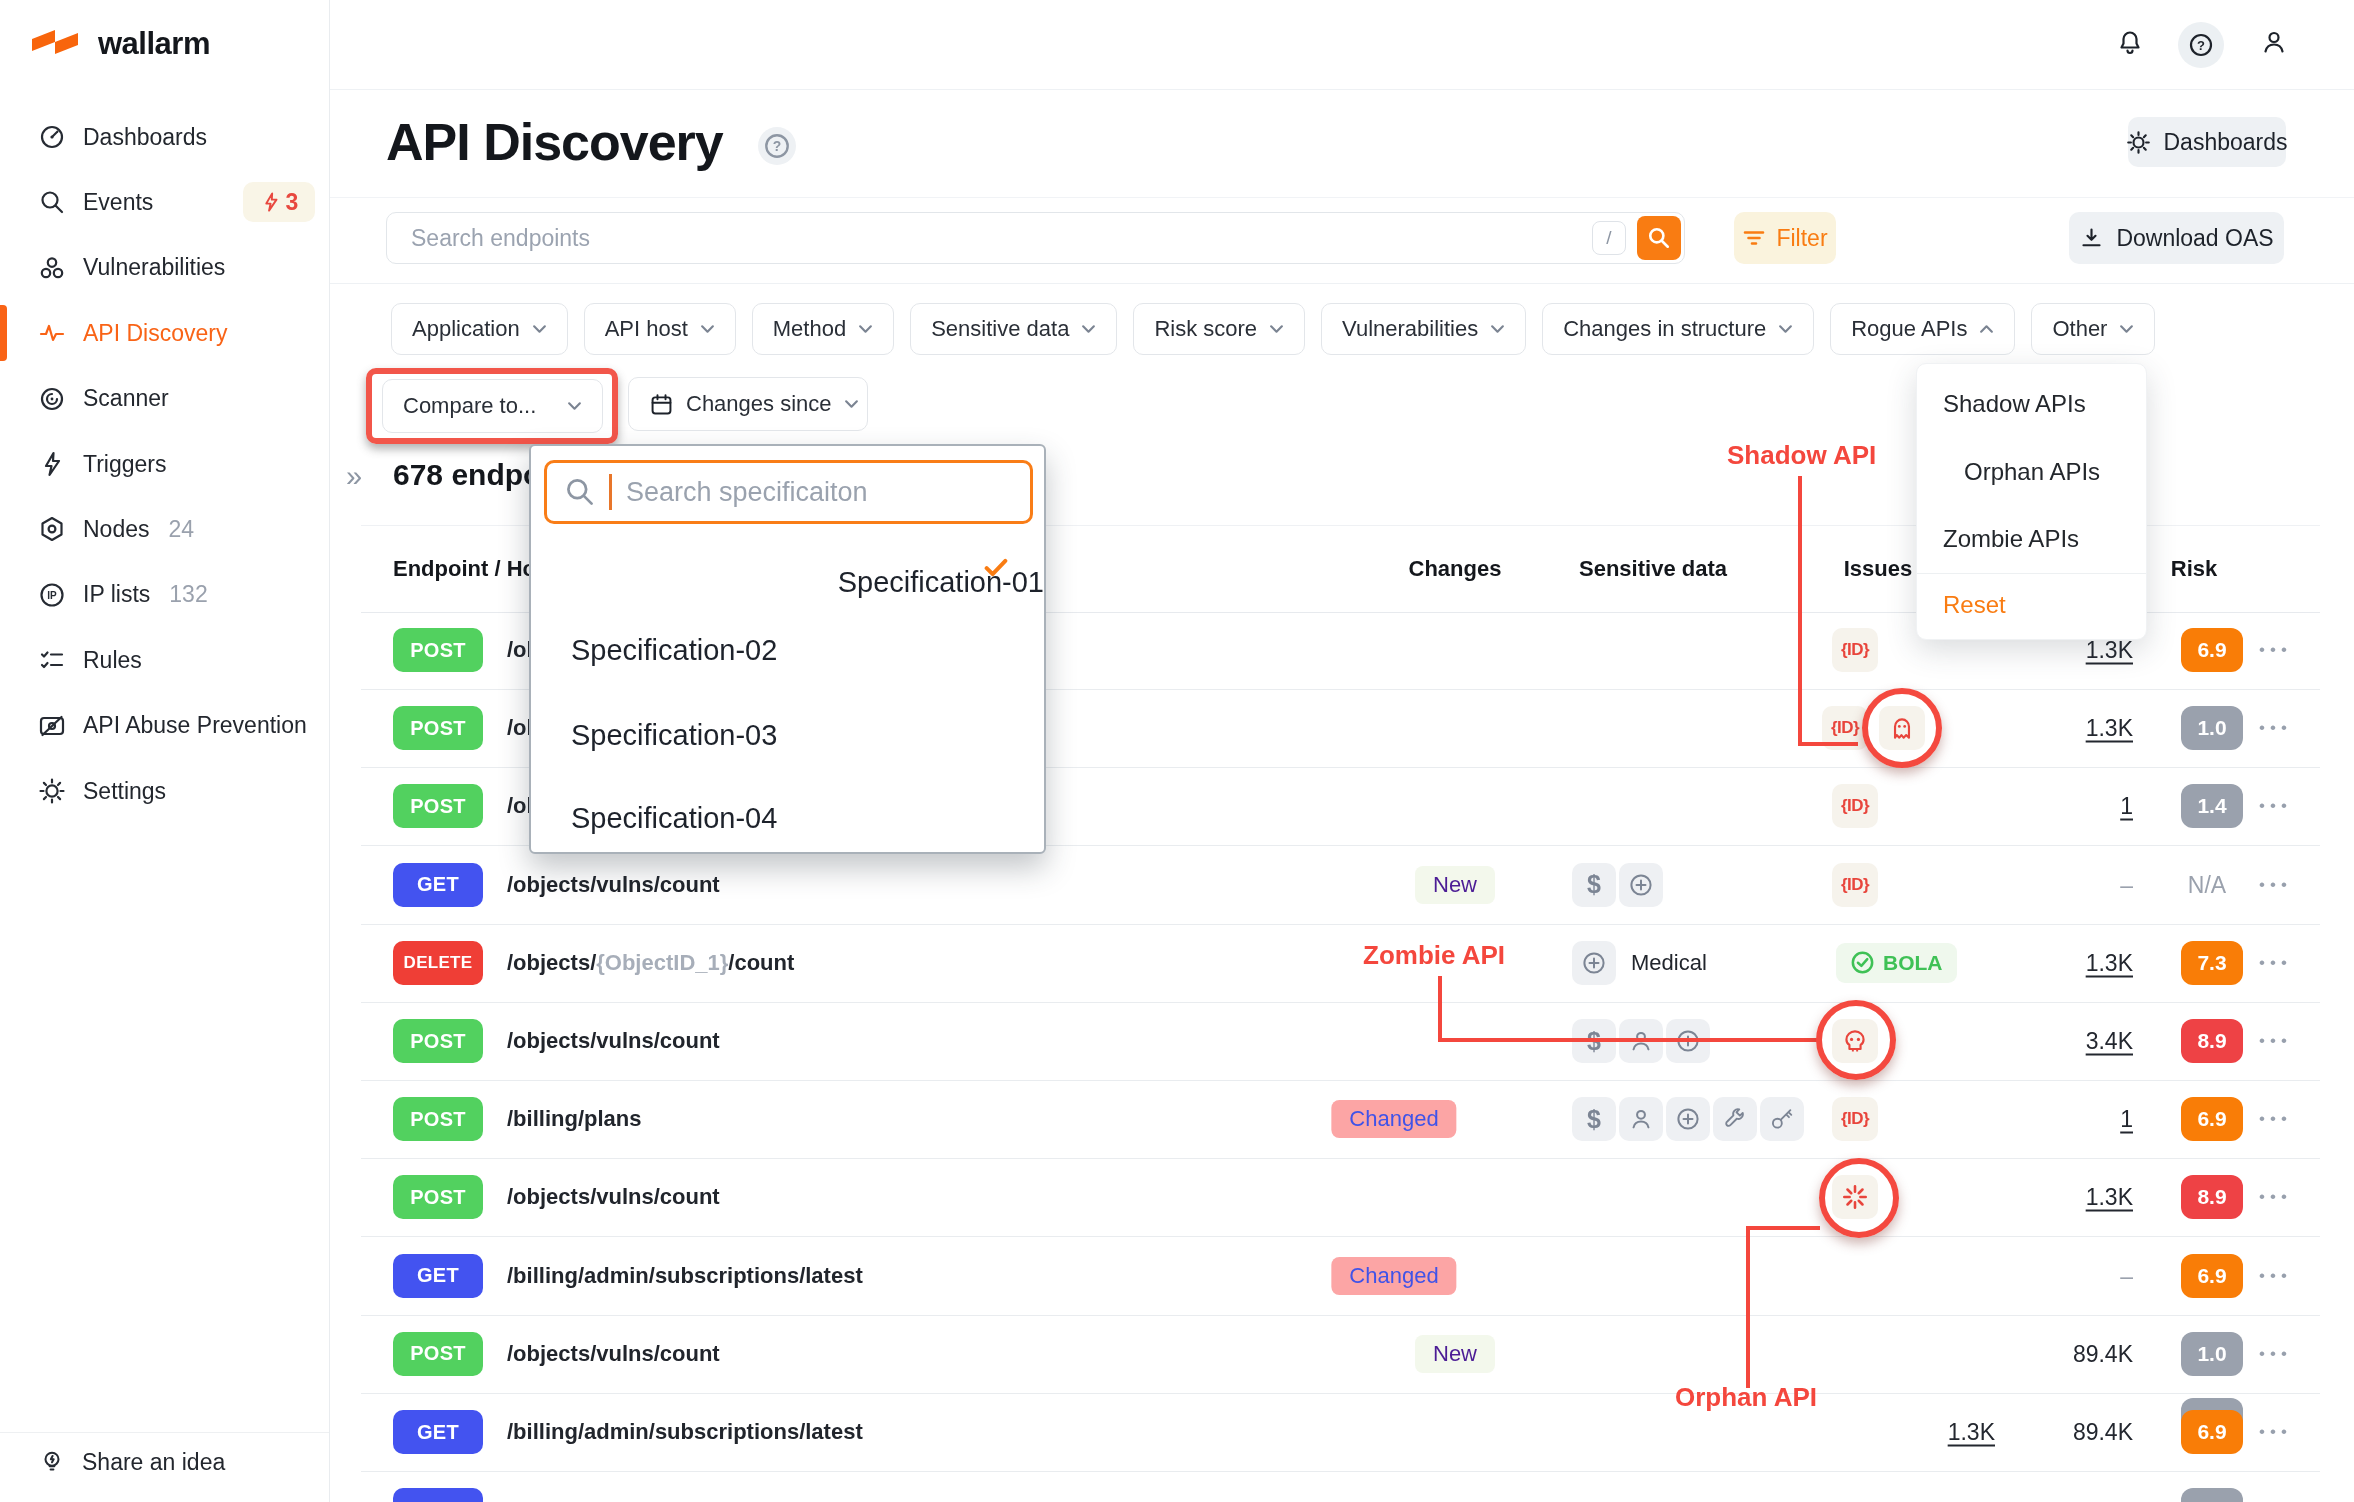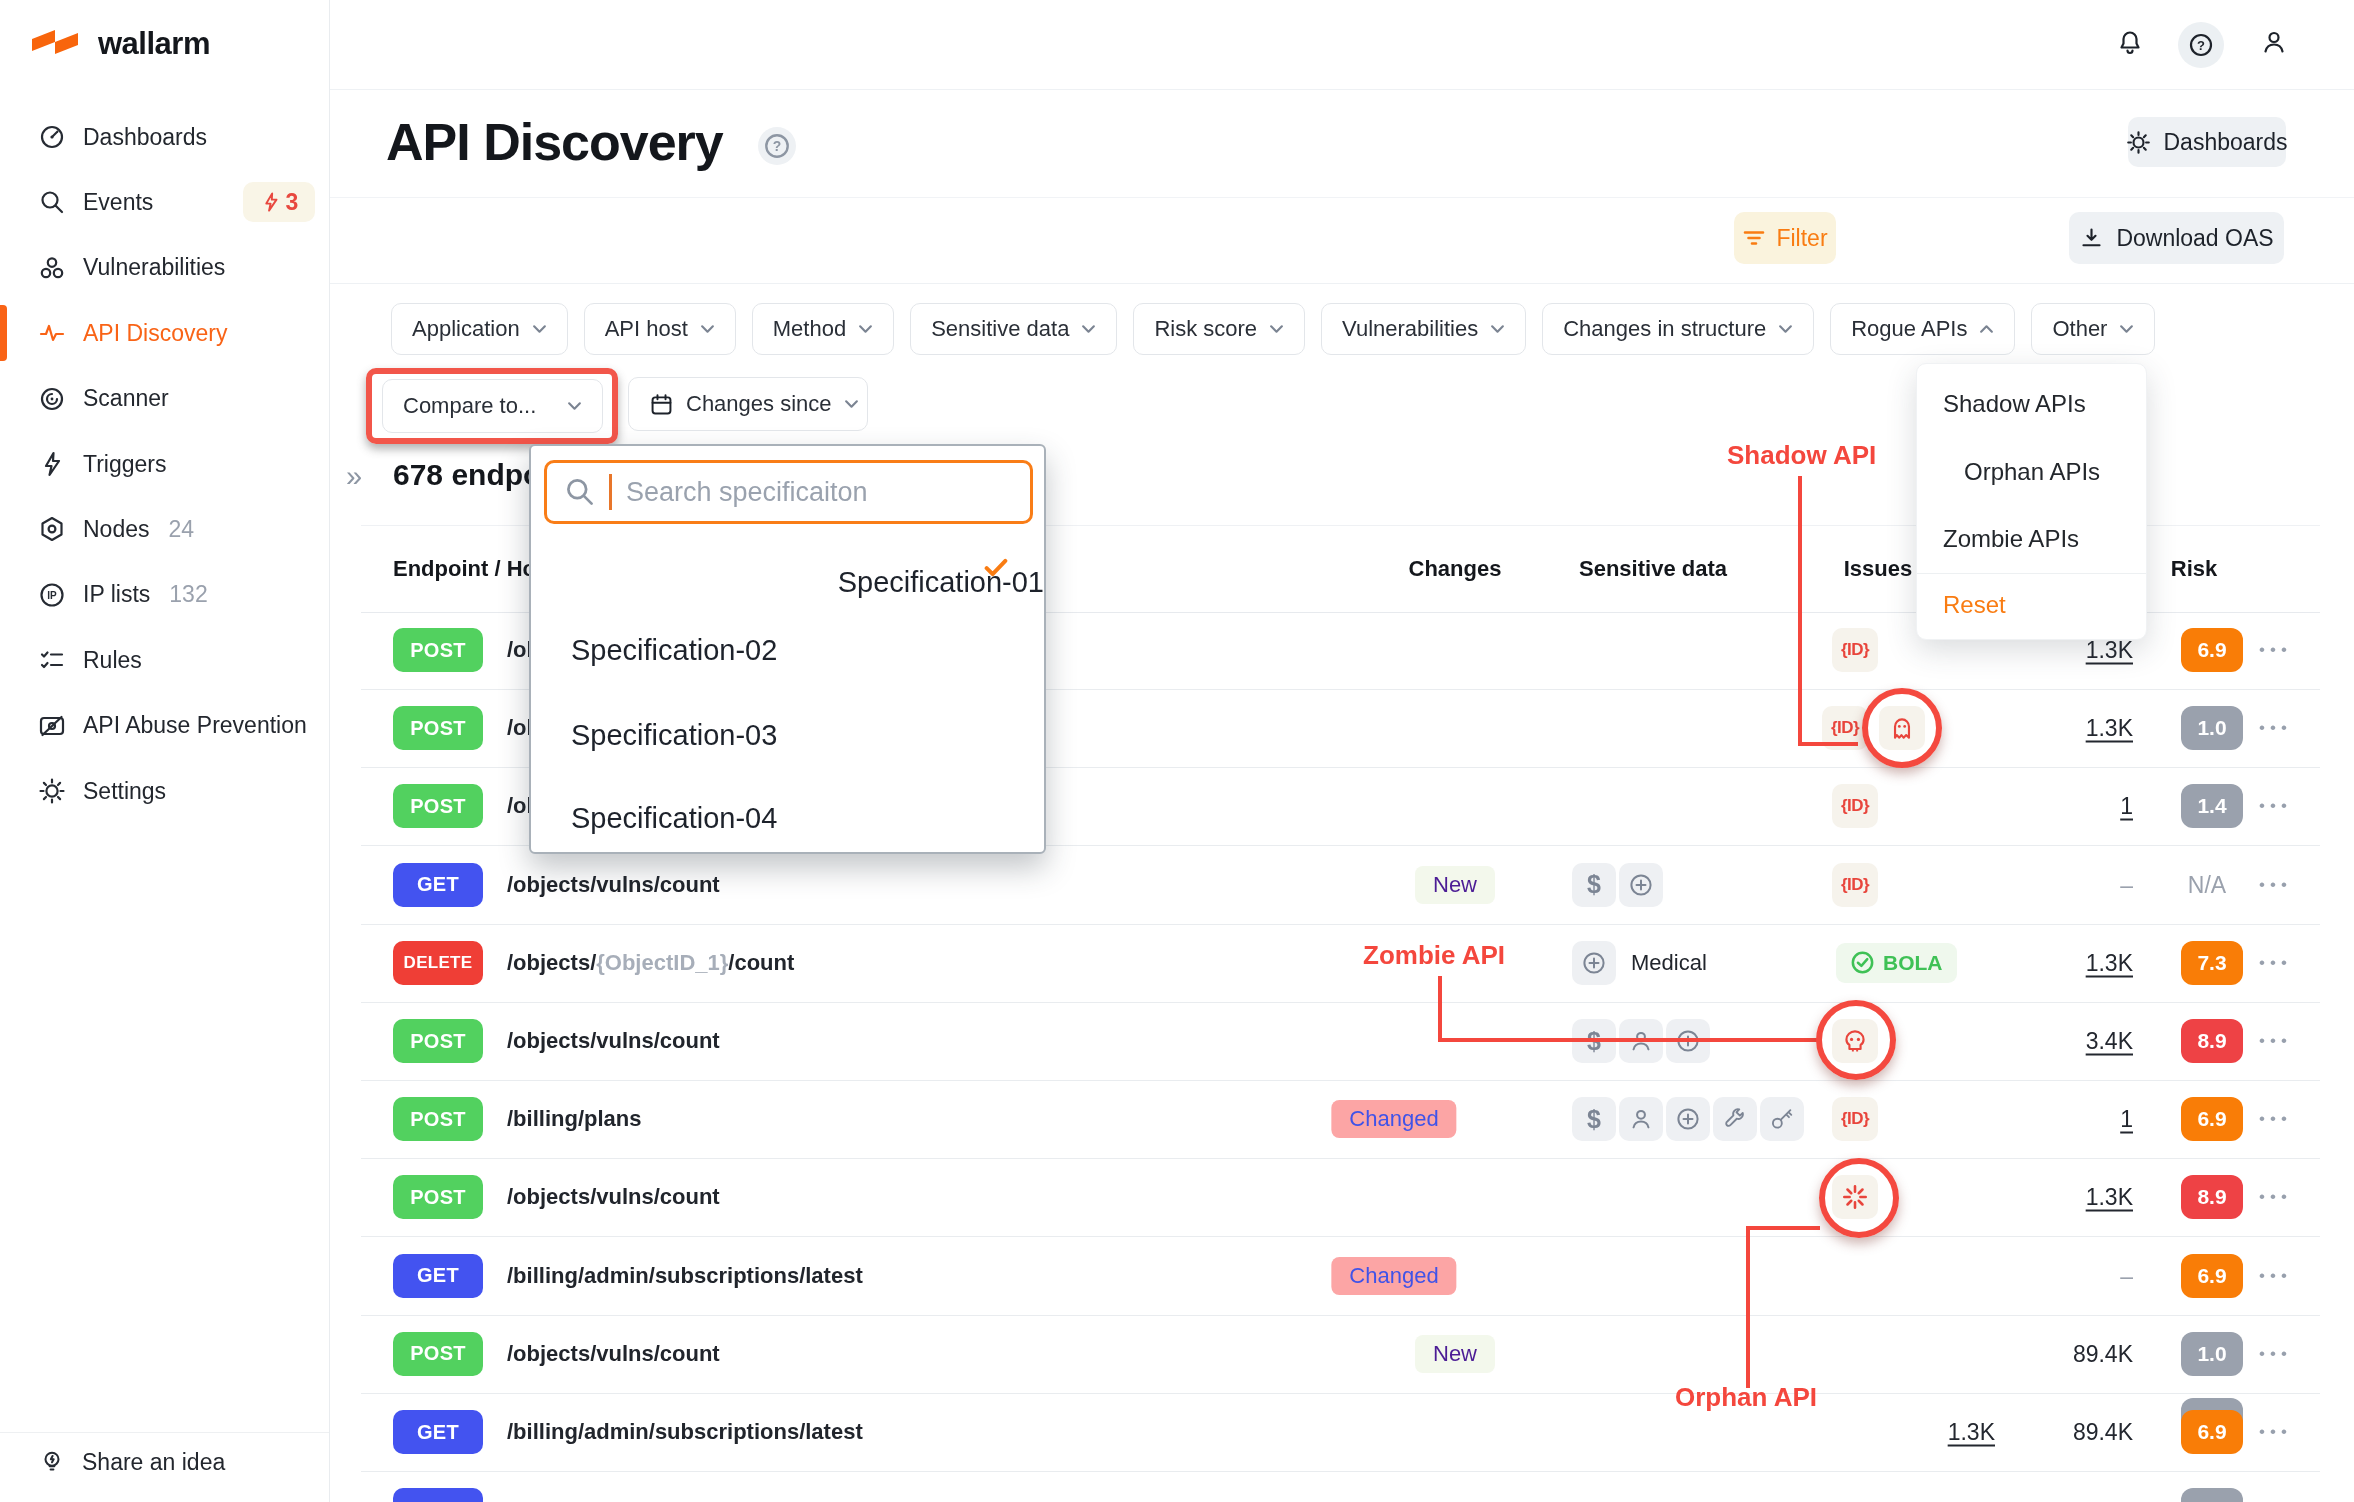--- a/index.html
+++ b/index.html
@@ -263,20 +263,30 @@
   <div class="btn btn-configure">
     <span id="gear-ico" style="display:flex;">
         <svg viewBox="0 0 28 28" width="25" height="25" fill="none" stroke="currentColor" stroke-width="2.4" stroke-linecap="round">
           <circle cx="14" cy="14" r="5.6"></circle>
           <path d="M14 2.5 V5.5 M14 22.5 V25.5 M2.5 14 H5.5 M22.5 14 H25.5 M5.9 5.9 L8 8 M20 20 L22.1 22.1 M22.1 5.9 L20 8 M8 20 L5.9 22.1"></path>
         </svg>
       </span>
     <span>Dashboards</span>
   </div>
 
+  <div class="search-wrap">
+    <span class="search-ph">Search endpoints</span>
+    <span class="slash-box">/</span>
+    <span class="search-btn" id="magni-white">
+        <svg viewBox="0 0 22 22" width="24" height="24" fill="none" stroke="#fff" stroke-width="2.4" stroke-linecap="round">
+          <circle cx="9" cy="9" r="6"></circle>
+          <path d="M13.5 13.5 L19 19"></path>
+        </svg>
+      </span>
+  </div>
   <div class="btn-filter">
     <span id="filter-ico" style="display:flex;">
         <svg viewBox="0 0 24 18" width="24" height="18" fill="none" stroke="currentColor" stroke-width="2.6" stroke-linecap="round">
           <path d="M3 3.5 H21 M6.5 9 H17.5 M10 14.5 H14"></path>
         </svg>
       </span>
     <span>Filter</span>
   </div>
   <div class="btn btn-download">
     <span id="dl-ico" style="display:flex;">

